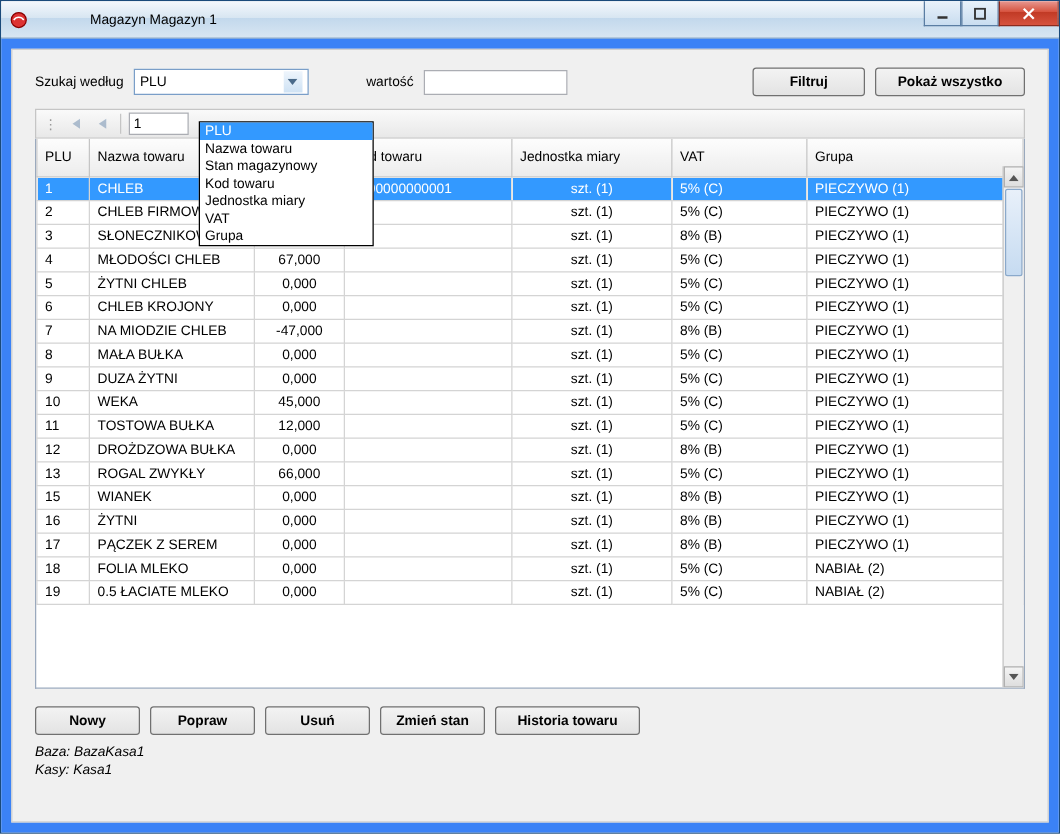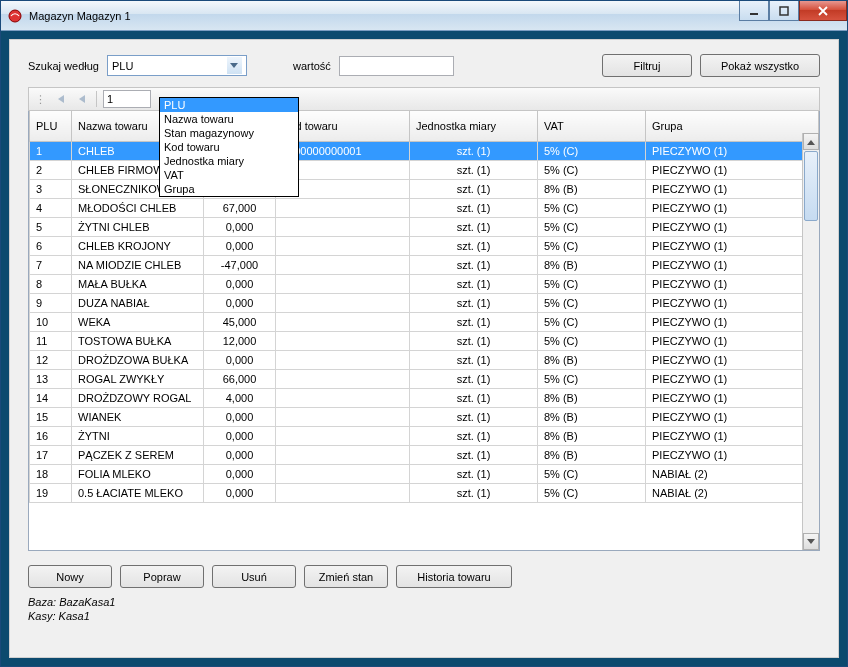--- a/index.html
+++ b/index.html
@@ -7,36 +7,37 @@
   .window {
     width: 848px; height: 667px; position: relative;
     background: #fff; border: 1px solid #1a4a7a;
     box-shadow: 0 0 10px rgba(0,0,0,0.3);
   }
   .titlebar {
     height: 30px; background: linear-gradient(#f4f8fc, #d8e6f2 45%, #c2d8ec 46%, #d8e6f2);
     border-bottom: 1px solid #7a9cc0;
     display: flex; align-items: center; padding: 0 6px;
     position: relative;
+    gap: 43px;
   }
   .titlebar .icon { width:16px; height:16px; margin-right:6px; display:flex; align-items:center; justify-content:center; }
   .titlebar .title { color:#000; }
   .win-controls { position:absolute; right:0; top:0; display:flex; }
   .win-btn {
     width:30px; height:20px; border:1px solid #5a7da3; border-top:none;
     background: linear-gradient(#e8f1fa,#c9ddf0); display:flex; align-items:center; justify-content:center;
     cursor:pointer;
   }
   .win-btn.close { width:48px; background: linear-gradient(#e79790,#d6523e 45%,#c13a25 46%,#d6523e); color:#fff; border-color:#8a2a1e;}
   .win-btn svg { width:10px; height:10px; }
   .close svg { width:12px; height:12px; }
 
   .client {
     position:absolute; top:30px; left:0; right:0; bottom:0;
-    background:#0c4a6e; padding:8px;
+    background:#3b82f6; padding:8px;
   }
   .panel {
     position:absolute; top:8px; left:8px; right:8px; bottom:8px;
     background:#f0f0f0; border:1px solid #d0d0d0;
     padding: 14px 18px 10px 18px;
   }
 
   .search-row { display:flex; align-items:center; gap:8px; margin-bottom:10px; }
   .lbl { }
   .combo {
@@ -49,20 +50,21 @@
     background: linear-gradient(#eef5fc,#cfe2f4);
   }
   .textbox {
     height:20px; border:1px solid #abadb3; background:#fff; padding:2px 4px;
   }
   .val-box { width:115px; }
   .btn {
     height:23px; padding:0 14px; border:1px solid #707070;
     background: linear-gradient(#f3f3f3,#e3e3e3); cursor:pointer;
     border-radius:3px;
+    font-weight:bold;
   }
   .search-row .spacer { flex:0 0 30px; }
   .search-row .spacer2 { flex:1; }
 
   .dropdown {
     position:absolute; left:149px; top:57px; width:140px; z-index:50;
     background:#fff; border:1px solid #000;
   }
   .dropdown .opt { padding:1px 4px; cursor:pointer; }
   .dropdown .opt.sel { background:#3399ff; color:#fff; }
@@ -266,21 +268,21 @@
                 <td class="c-plu">8</td>
                 <td class="c-name">MAŁA BUŁKA</td>
                 <td class="c-stan">0,000</td>
                 <td class="c-kod"></td>
                 <td class="c-jm">szt. (1)</td>
                 <td class="c-vat">5% (C)</td>
                 <td class="c-grupa">PIECZYWO (1)</td>
               </tr>
               <tr>
                 <td class="c-plu">9</td>
-                <td class="c-name">DUZA NABIAŁ</td>
+                <td class="c-name">DUZA ŻYTNI</td>
                 <td class="c-stan">0,000</td>
                 <td class="c-kod"></td>
                 <td class="c-jm">szt. (1)</td>
                 <td class="c-vat">5% (C)</td>
                 <td class="c-grupa">PIECZYWO (1)</td>
               </tr>
               <tr>
                 <td class="c-plu">10</td>
                 <td class="c-name">WEKA</td>
                 <td class="c-stan">45,000</td>
@@ -307,29 +309,20 @@
                 <td class="c-vat">8% (B)</td>
                 <td class="c-grupa">PIECZYWO (1)</td>
               </tr>
               <tr>
                 <td class="c-plu">13</td>
                 <td class="c-name">ROGAL ZWYKŁY</td>
                 <td class="c-stan">66,000</td>
                 <td class="c-kod"></td>
                 <td class="c-jm">szt. (1)</td>
                 <td class="c-vat">5% (C)</td>
-                <td class="c-grupa">PIECZYWO (1)</td>
-              </tr>
-              <tr>
-                <td class="c-plu">14</td>
-                <td class="c-name">DROŻDZOWY ROGAL</td>
-                <td class="c-stan">4,000</td>
-                <td class="c-kod"></td>
-                <td class="c-jm">szt. (1)</td>
-                <td class="c-vat">8% (B)</td>
                 <td class="c-grupa">PIECZYWO (1)</td>
               </tr>
               <tr>
                 <td class="c-plu">15</td>
                 <td class="c-name">WIANEK</td>
                 <td class="c-stan">0,000</td>
                 <td class="c-kod"></td>
                 <td class="c-jm">szt. (1)</td>
                 <td class="c-vat">8% (B)</td>
                 <td class="c-grupa">PIECZYWO (1)</td>

